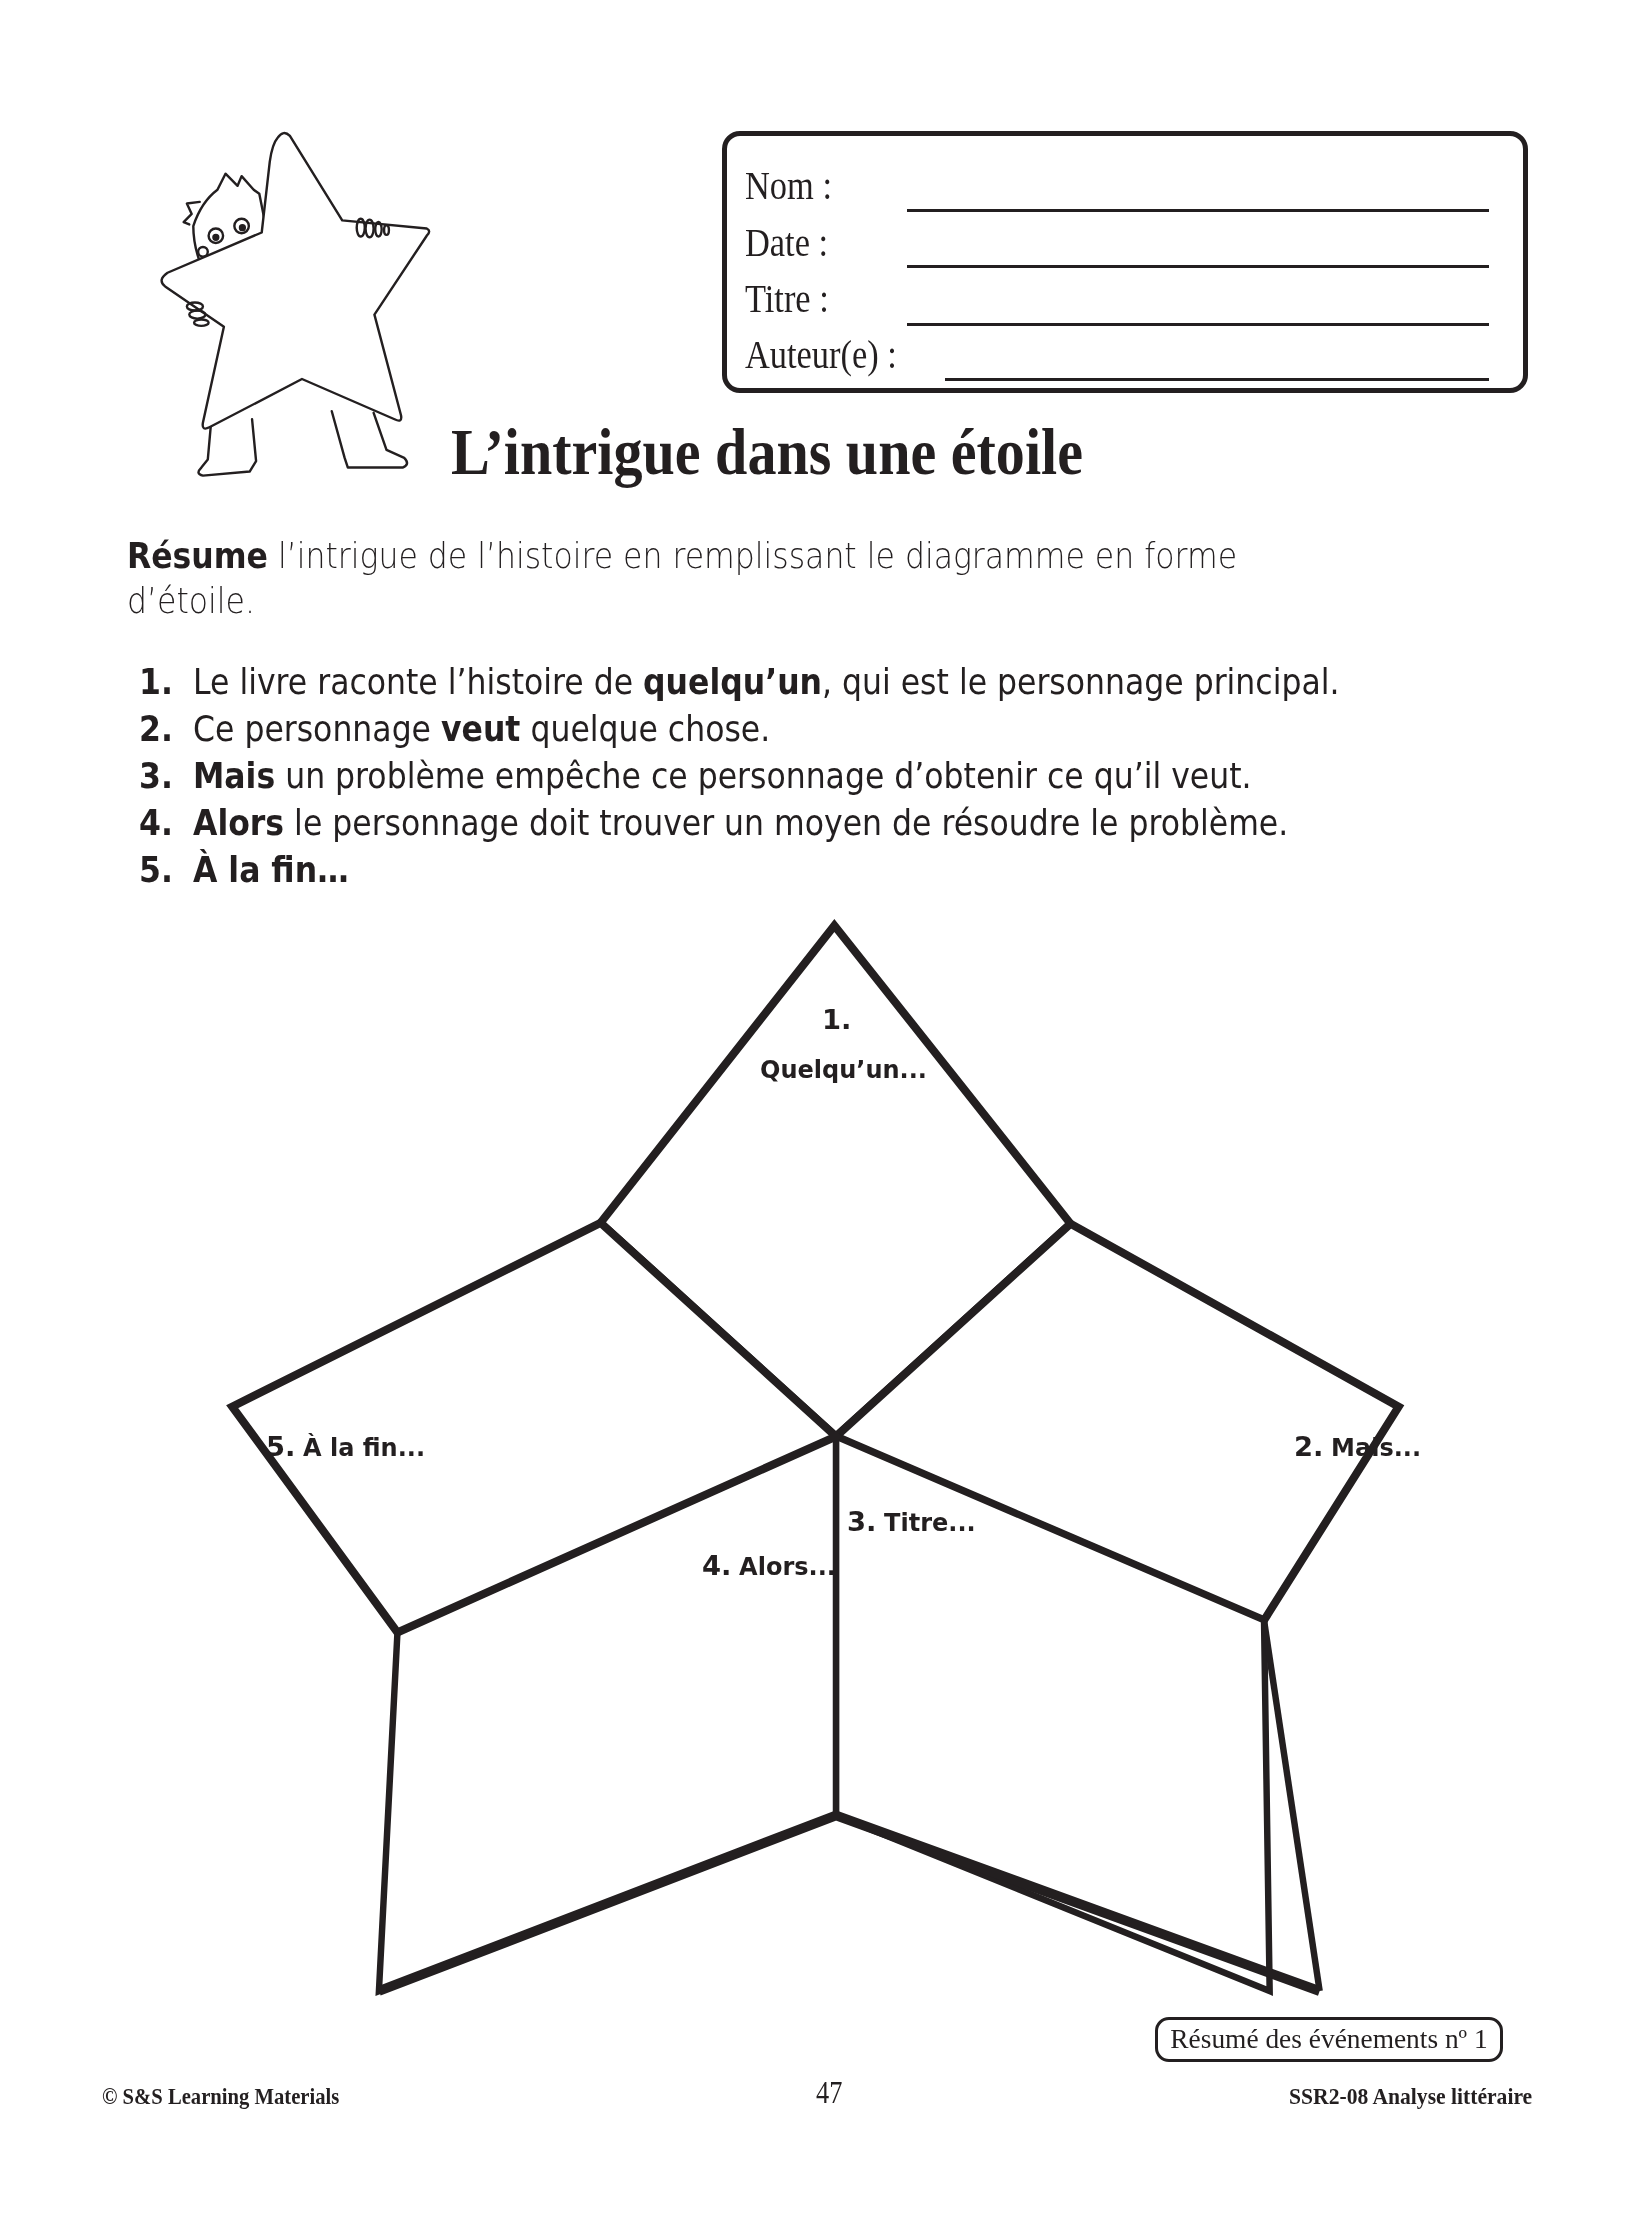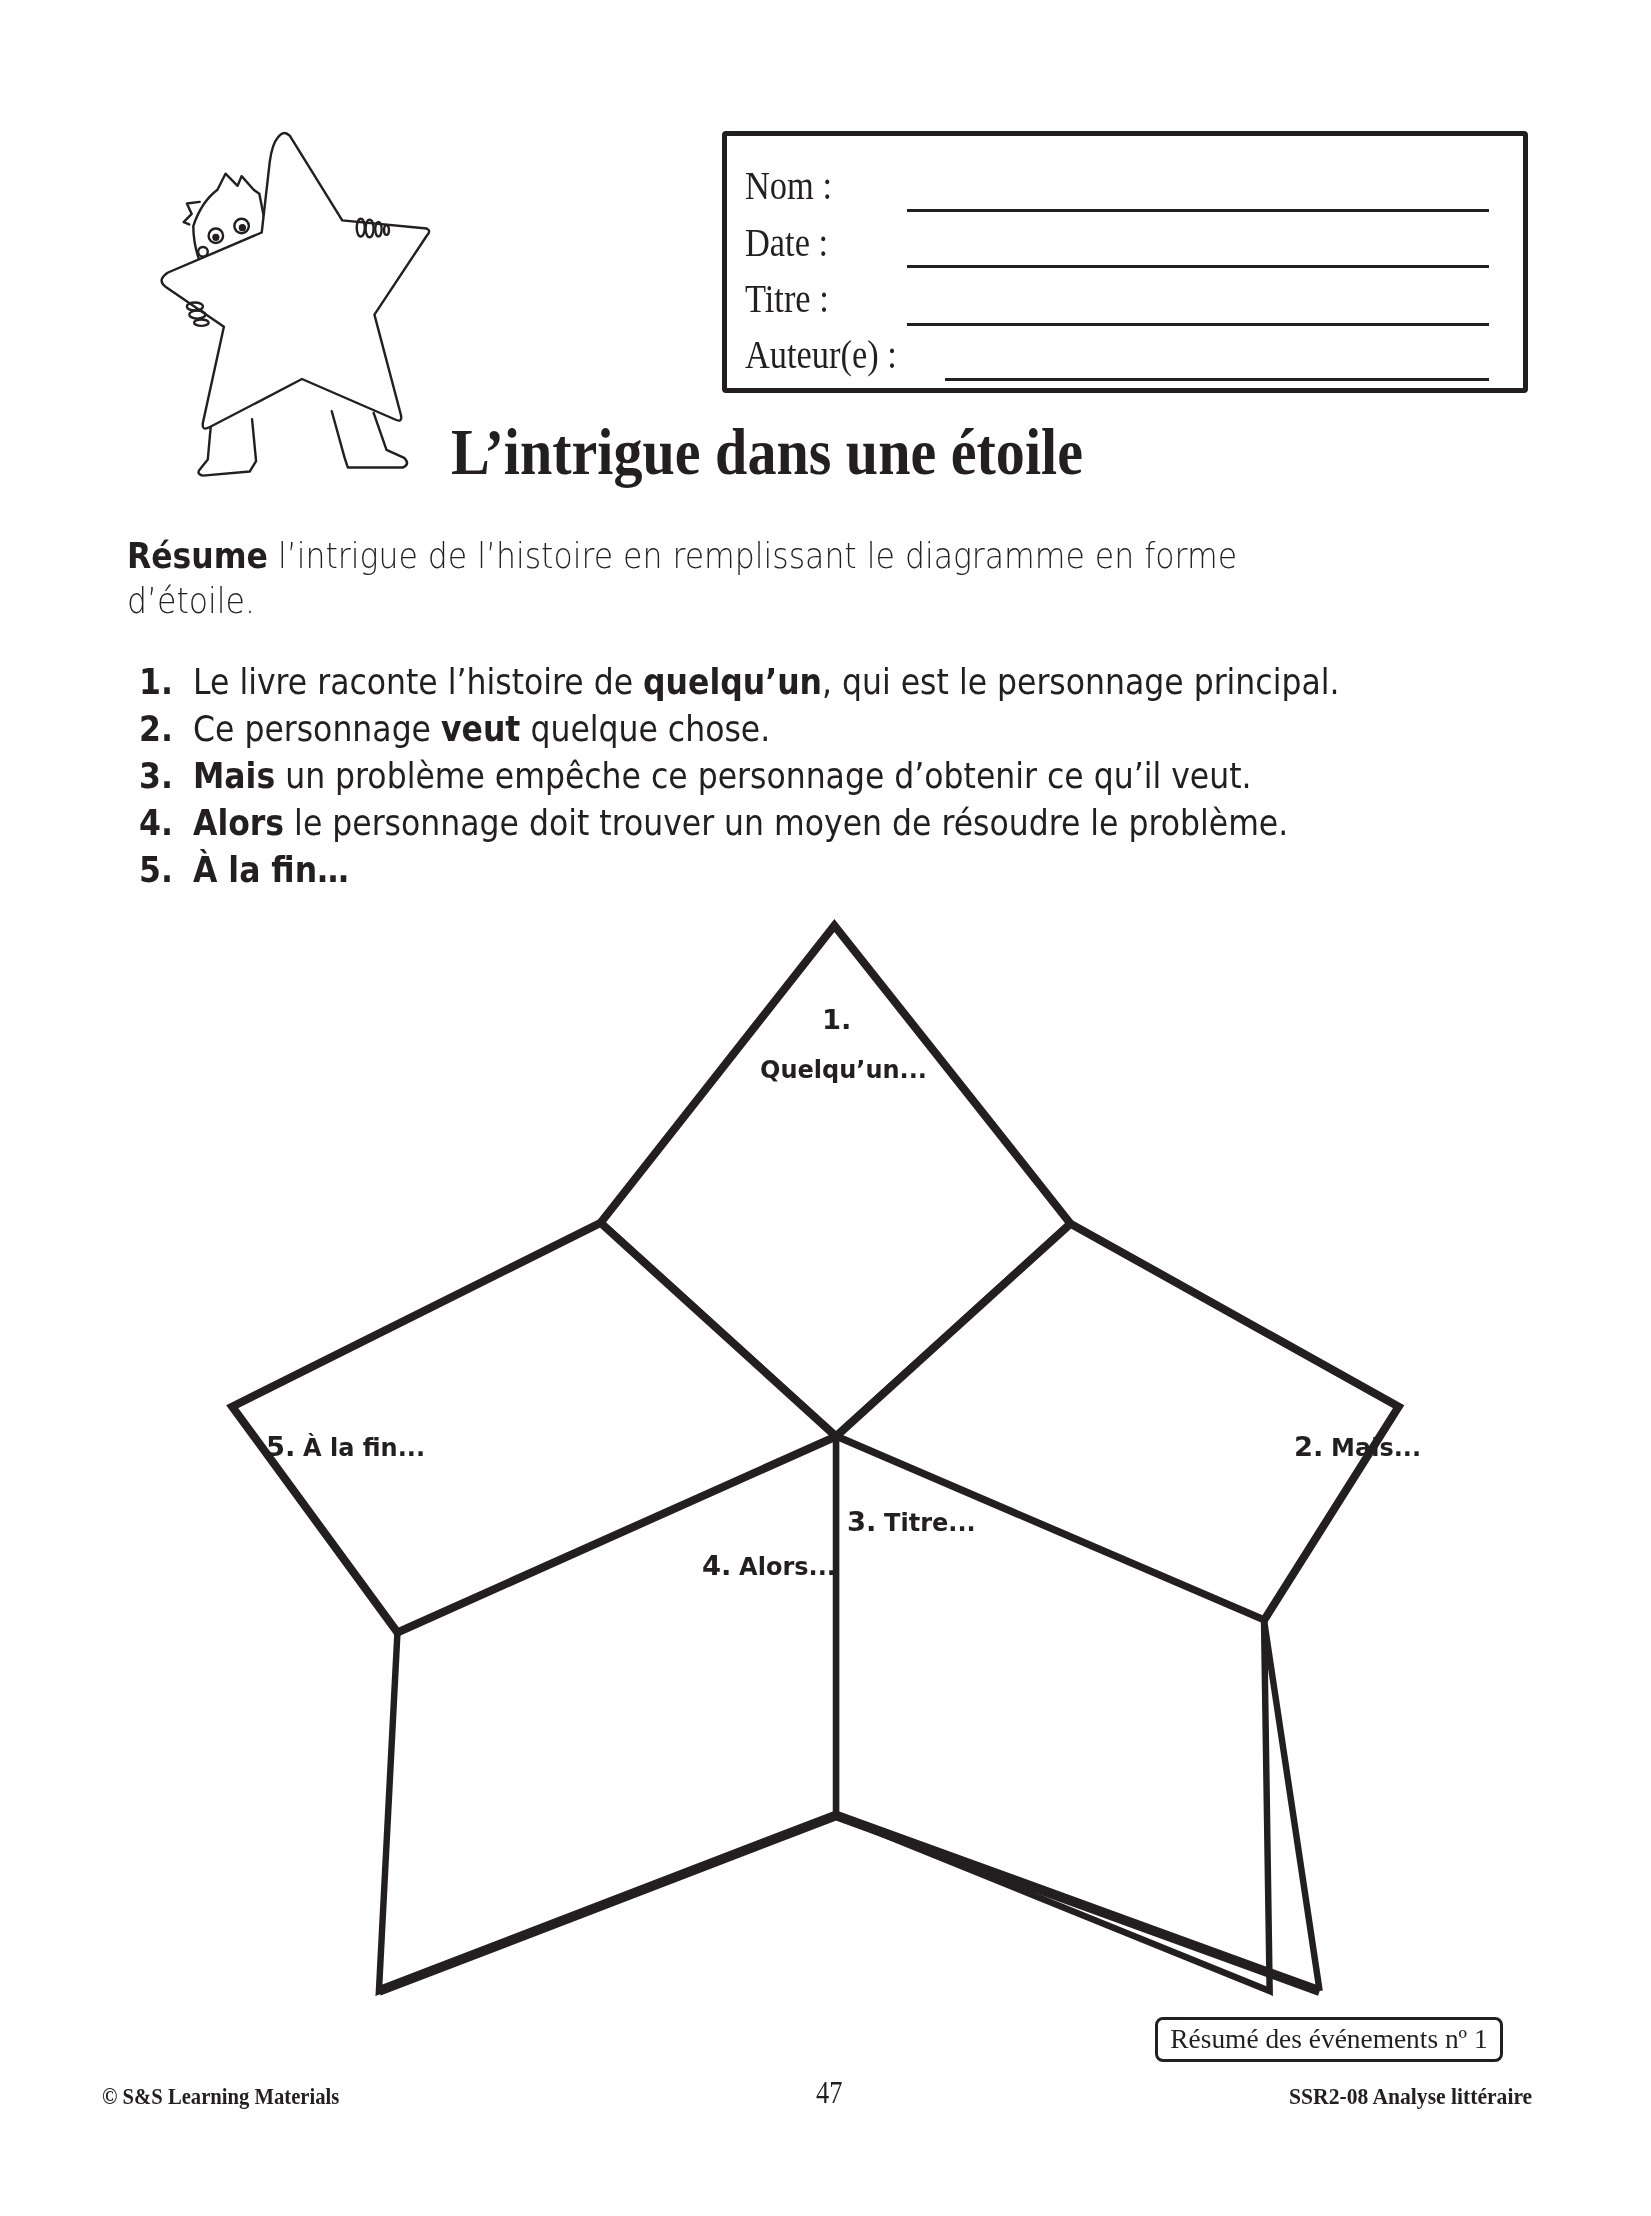--- a/index.html
+++ b/index.html
@@ -5,21 +5,21 @@
     html, body { margin: 0; padding: 0; background: #ffffff; }
     body { width: 1651px; height: 2216px; position: relative; overflow: hidden; color: #231f20; }
     .abs { position: absolute; }
 
     
     .mascot { left: 145px; top: 113px; width: 322px; height: 371px; }
 
     
     .info-box {
       left: 722px; top: 131px; width: 806px; height: 262px;
-      border: 5.6px solid #231f20; border-radius: 4px; box-sizing: border-box;
+      border: 5.6px solid #231f20; border-radius: 18px; box-sizing: border-box;
     }
     .info-row { position: absolute; left: 18px; right: 32px; height: 52px;
       font-family: "Liberation Serif", "DejaVu Serif", serif; font-size: 40px; line-height: 52px;
       transform: scaleX(0.86); transform-origin: left center; }
     .info-row .lbl { position: absolute; left: 0; top: 0; white-space: nowrap; }
     .info-line { position: absolute; height: 3.2px; background: #231f20; }
 
     
     .title {
       left: 451px; top: 411px; width: 806px;
@@ -44,21 +44,21 @@
 
     
     .star-svg { left: 0; top: 0; width: 1651px; height: 2216px; pointer-events: none; }
     .star-label { font-family: "DejaVu Sans", "Liberation Sans", sans-serif; font-size: 24px; white-space: nowrap; }
     .star-label .n { font-weight: bold; font-size: 27.4px; }
     .star-label .t { font-weight: bold; }
 
     
     .tag-box {
       left: 1155px; top: 2017px; width: 348px; height: 45px;
-      border: 3.2px solid #231f20; border-radius: 8px; box-sizing: border-box;
+      border: 3.2px solid #231f20; border-radius: 14px; box-sizing: border-box;
       font-family: "Liberation Serif", "DejaVu Serif", serif; font-size: 27.4px; line-height: 39px;
       text-align: center; white-space: nowrap;
     }
     .foot { font-family: "Liberation Serif", "DejaVu Serif", serif; font-size: 24px; line-height: 29px; white-space: nowrap; }
     .foot-left { left: 102px; top: 2082px; font-weight: bold; transform: scaleX(0.86); transform-origin: left top; }
     .foot-center { left: 816px; top: 2078px; font-size: 31px; transform: scaleX(0.85); transform-origin: left top; }
     .foot-right { right: 119px; top: 2082px; font-weight: bold; transform: scaleX(0.9); transform-origin: right top; }
   </style>
 </head>
 <body>

